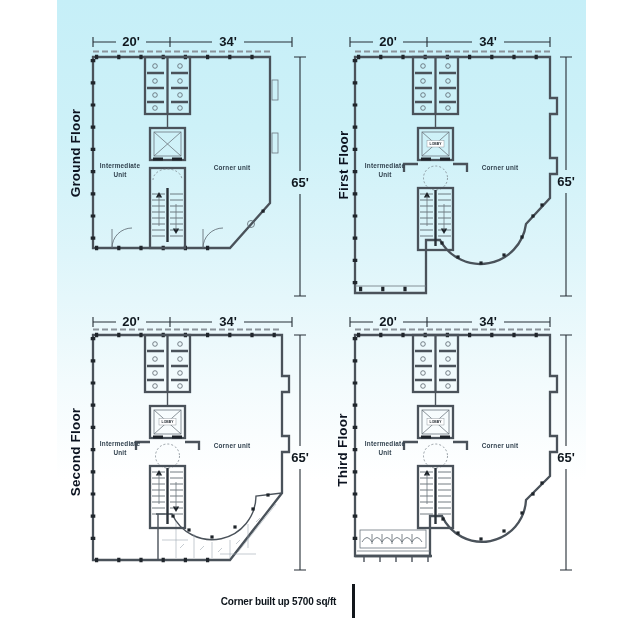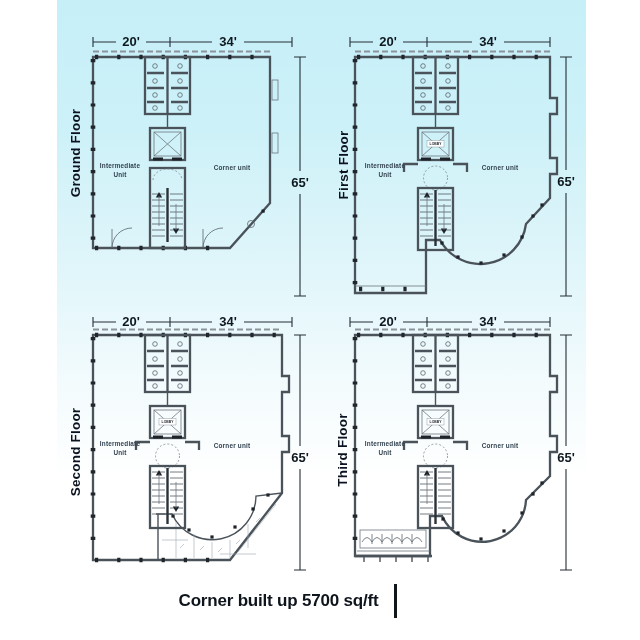--- a/index.html
+++ b/index.html
@@ -29,21 +29,21 @@
   .unittxt{font-weight:700;font-size:6.4px;fill:#32424f;letter-spacing:.2px;}
   .lifttxt{font-weight:700;font-size:3.4px;fill:#1c242b;}
   .fix{stroke:#5a646d;stroke-width:.8;fill:none;}
   .dash{stroke:#7c868e;stroke-width:.8;fill:none;stroke-dasharray:2 2;}
   .grid{stroke:#9fa9b1;stroke-width:.6;fill:none;}
   .steps{stroke:#515b63;stroke-width:.8;fill:none;}
   .dot{fill:#1d2329;}
   .rail{stroke:#2a3138;stroke-width:2.4;fill:none;}
   .footer{position:absolute;top:584px;left:0;width:576px;display:flex;
     justify-content:center;align-items:center;gap:16px;}
-  .footer-text{font-weight:700;font-size:17px;color:#0d141b;letter-spacing:-.2px;}
+  .footer-text{font-weight:700;font-size:10px;color:#0d141b;letter-spacing:-.2px;}
   .footer-divider{width:3px;height:34px;background:#11161b;}
 </style>
 </head>
 <body>
 
 <div class="bg-panel"></div>
 
 <div class="floor-label fl-gf">Ground Floor</div>
 <svg class="plan gf" viewBox="0 0 260 280">
   <g>

